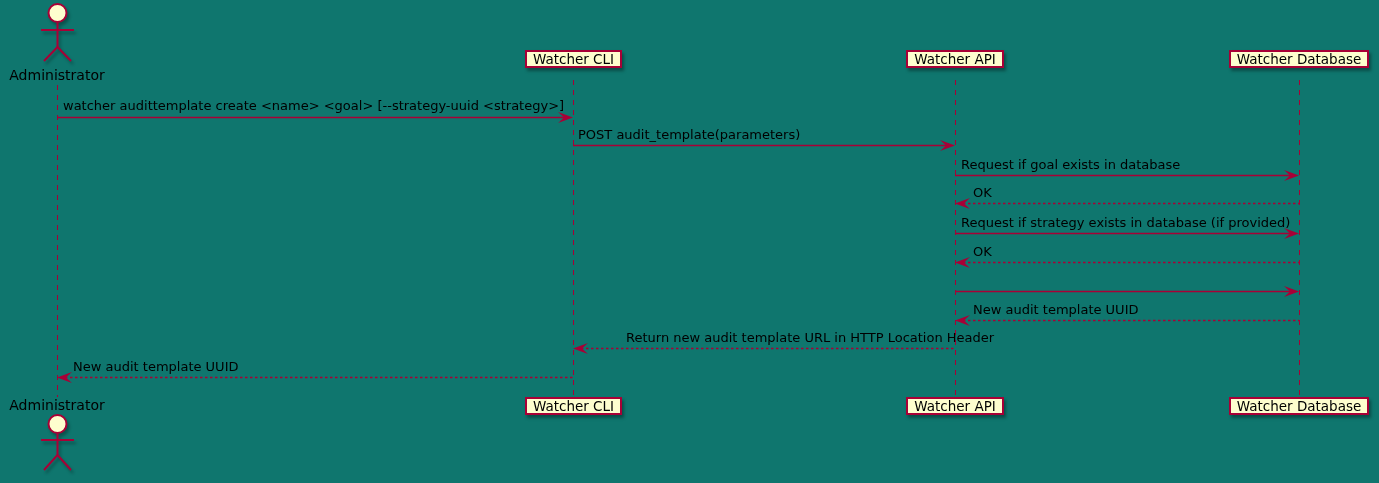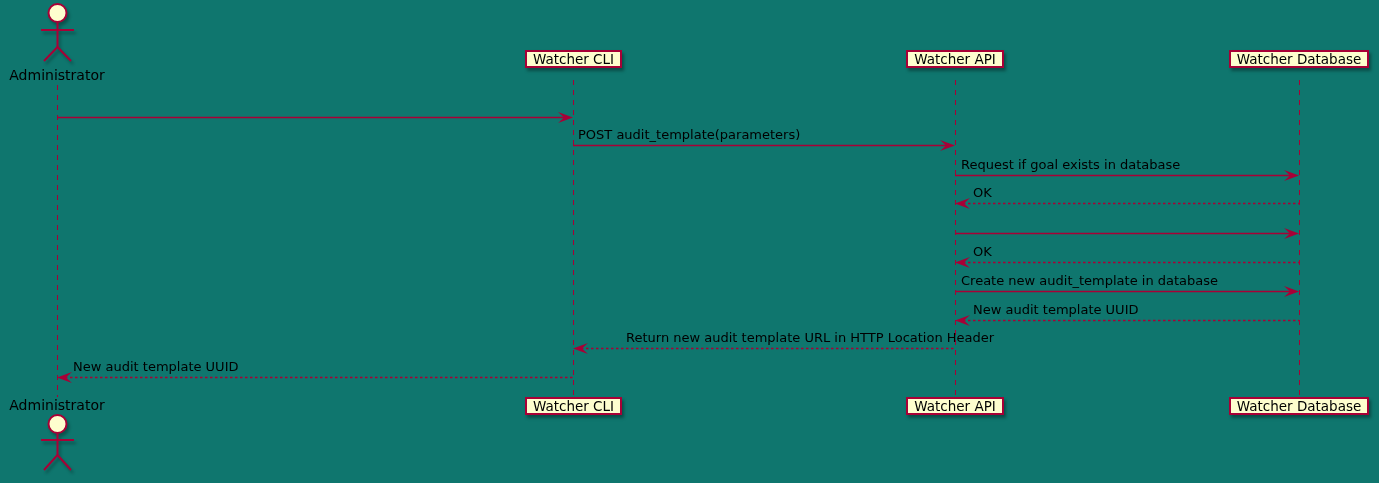--- a/index.html
+++ b/index.html
@@ -119,22 +119,23 @@
   <div class="actor-label" style="left:0px; top:397px;">Administrator</div>
 
   <div class="pbox" style="left:525px; top:50px; width:97px;">Watcher CLI</div>
   <div class="pbox" style="left:906px; top:50px; width:98px;">Watcher API</div>
   <div class="pbox" style="left:1229px; top:50px; width:140px;">Watcher Database</div>
 
   <div class="pbox" style="left:525px; top:397px; width:97px;">Watcher CLI</div>
   <div class="pbox" style="left:906px; top:397px; width:98px;">Watcher API</div>
   <div class="pbox" style="left:1229px; top:397px; width:140px;">Watcher Database</div>
 
+  <div class="msg-label" style="left:63px;  top:98px;">watcher audittemplate create &lt;name&gt; &lt;goal&gt; [--strategy-uuid &lt;strategy&gt;]</div>
   <div class="msg-label" style="left:961px; top:157px;">Request if goal exists in database</div>
   <div class="msg-label" style="left:578px; top:127px;">POST audit_template(parameters)</div>
   <div class="msg-label" style="left:973px; top:185px;">OK</div>
+  <div class="msg-label" style="left:961px; top:215px;">Request if strategy exists in database (if provided)</div>
   <div class="msg-label" style="left:973px; top:244px;">OK</div>
-  <div class="msg-label" style="left:961px; top:273px;">Create new audit_template in database</div>
   <div class="msg-label" style="left:973px; top:302px;">New audit template UUID</div>
   <div class="msg-label" style="left:590px; top:330px;margin-left:36px;">Return new audit template URL in HTTP Location Header</div>
   <div class="msg-label" style="left:73px;  top:359px;">New audit template UUID</div>
 
 </div>
 
 </body></html>

